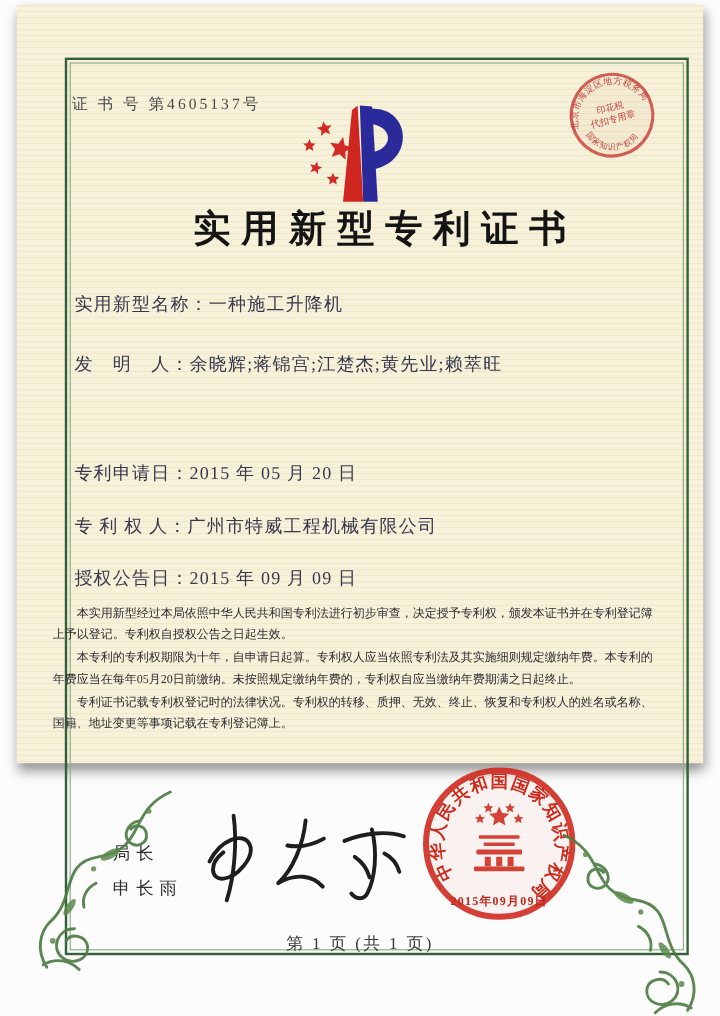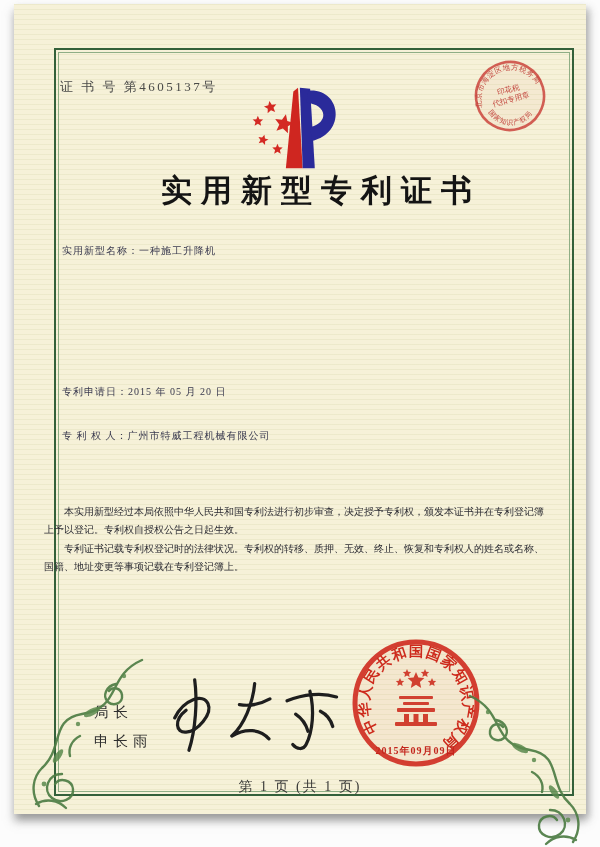--- a/index.html
+++ b/index.html
@@ -2,21 +2,21 @@
 <html><head>
 <meta charset="utf-8">
 <style>
   html,body{margin:0;padding:0;}
   body{
     width:600px;height:847px;position:relative;overflow:hidden;
     background:#fcfcfc;
     font-family:"Liberation Serif","DejaVu Serif",serif;
   }
   .paper{
-    position:absolute;left:14px;top:4px;width:572px;height:810px;
+    position:absolute;left:14px;top:4px;width:572px;height:632px;
     background:
       repeating-linear-gradient(to bottom, rgba(172,180,112,0.13) 0 1px, rgba(0,0,0,0) 1px 5px),
       #f6f1d8;
     box-shadow:0 7px 9px rgba(110,110,110,.55), 4px 4px 7px rgba(130,130,130,.35);
   }
   .frame{
     position:absolute;left:40px;top:44px;width:516px;height:744px;
     border:2px solid #33603a;
   }
   .frame-inner{
@@ -26,21 +26,21 @@
     position:absolute;left:46px;top:74px;
     font-size:13px;letter-spacing:2.5px;color:#4a4a48;
   }
   .logo{position:absolute;left:224px;top:82px;width:120px;height:84px;}
   .title{
     position:absolute;left:0;top:166px;width:100%;text-align:center;
     font-size:31px;font-weight:bold;letter-spacing:9px;color:#141414;padding-left:21px;
   }
   .field-row{
     position:absolute;left:48px;right:44px;
-    font-size:10px;color:#38384e;letter-spacing:1px;white-space:nowrap;
+    font-size:15px;color:#38384e;letter-spacing:1px;white-space:nowrap;
   }
   .field-label{font-weight:normal;}
   .paragraphs{
     position:absolute;left:30px;right:42px;top:499px;
     font-size:10px;line-height:1.84;color:#2c2c33;text-align:justify;
   }
   .paragraphs p{margin:0;text-indent:2em;}
   .director{
     position:absolute;left:80px;top:694px;
     font-size:14.5px;letter-spacing:5px;color:#2f2f2f;line-height:2;
@@ -86,29 +86,36 @@
     <polygon points="57,2 68,3 73,88 60,88" fill="#2a2a9a"></polygon>
 
     <path d="M66,5 C101,2 108,50 70,59 L68,44 C88,40 87,20 64,18 Z" fill="#2a2a9a"></path>
   </svg>
 
   <div class="title">实用新型专利证书</div>
 
   <div class="field-row" style="top:240px">
     <span class="field-label">实用新型名称：</span><span class="field-value">一种施工升降机</span>
   </div>
+  <div class="field-row" style="top:290px">
+    <span class="field-label">发　明　人：</span><span class="field-value">余晓辉;蒋锦宫;江楚杰;黄先业;赖萃旺</span>
+  </div>
   <div class="field-row" style="top:381px">
     <span class="field-label">专利申请日：</span><span class="field-value">2015 年 05 月 20 日</span>
   </div>
   <div class="field-row" style="top:425px">
     <span class="field-label">专 利 权 人：</span><span class="field-value">广州市特威工程机械有限公司</span>
   </div>
+  <div class="field-row" style="top:469px">
+    <span class="field-label">授权公告日：</span><span class="field-value">2015 年 09 月 09 日</span>
+  </div>
 
   <div class="paragraphs">
     <p>本实用新型经过本局依照中华人民共和国专利法进行初步审查，决定授予专利权，颁发本证书并在专利登记簿上予以登记。专利权自授权公告之日起生效。</p>
+    <p>本专利的专利权期限为十年，自申请日起算。专利权人应当依照专利法及其实施细则规定缴纳年费。本专利的年费应当在每年05月20日前缴纳。未按照规定缴纳年费的，专利权自应当缴纳年费期满之日起终止。</p>
     <p>专利证书记载专利权登记时的法律状况。专利权的转移、质押、无效、终止、恢复和专利权人的姓名或名称、国籍、地址变更等事项记载在专利登记簿上。</p>
   </div>
 
   <div class="director">
     <div>局长</div>
     <div>申长雨</div>
   </div>
 
   <svg class="signature" viewBox="0 0 210 92" aria-hidden="true">
     <g fill="none" stroke="#1e1e1e" stroke-width="3.4" stroke-linecap="round" stroke-linejoin="round">

